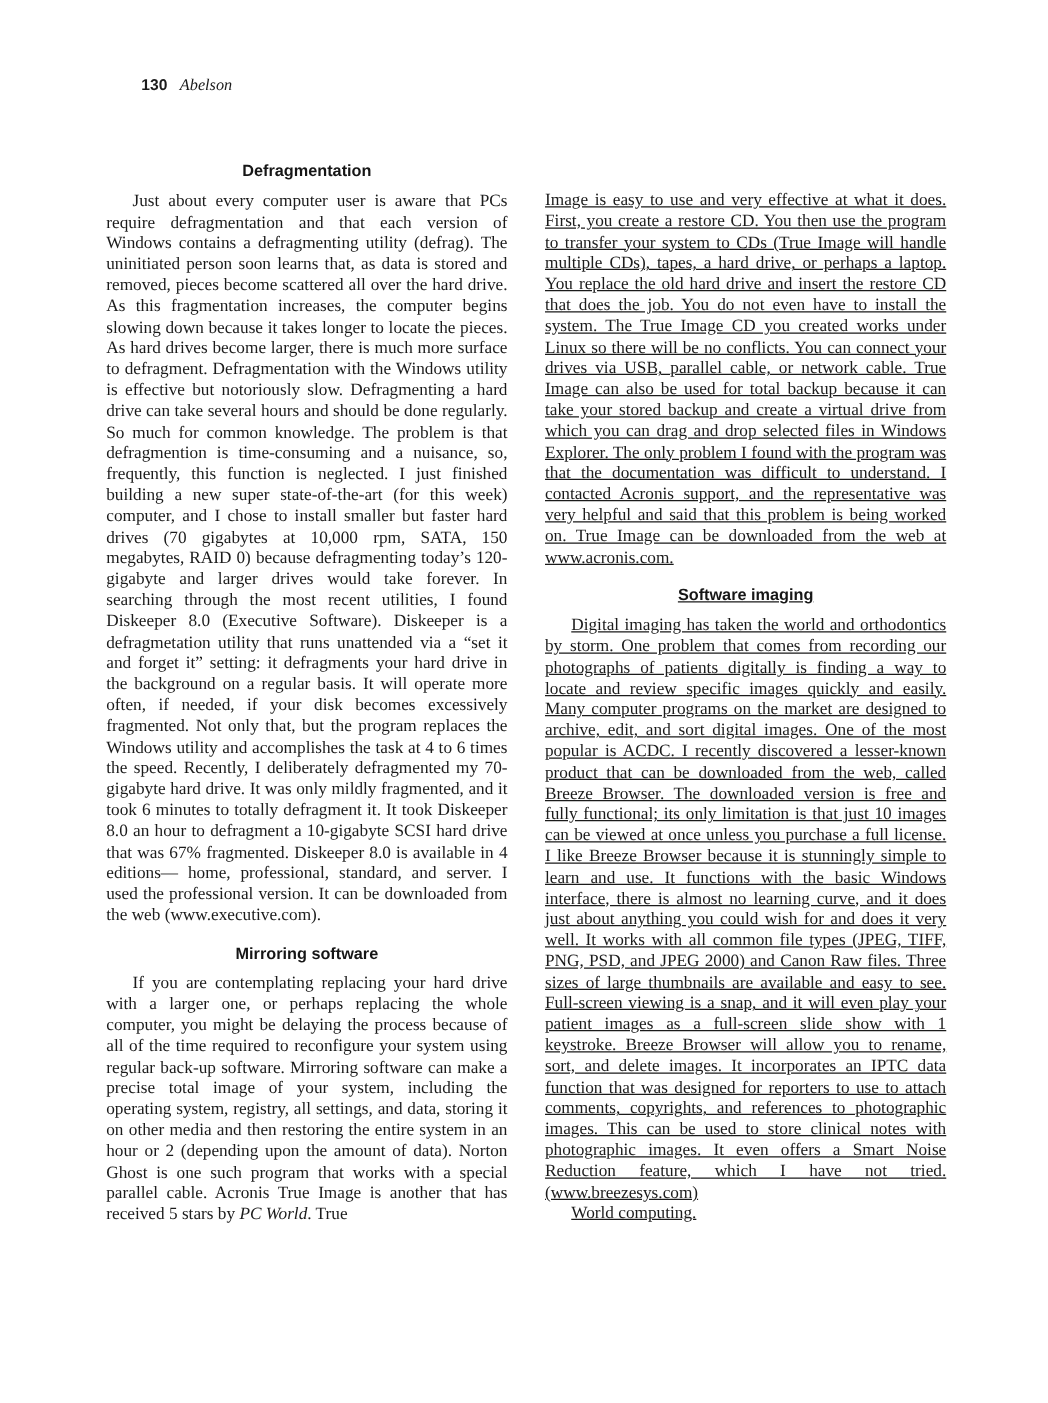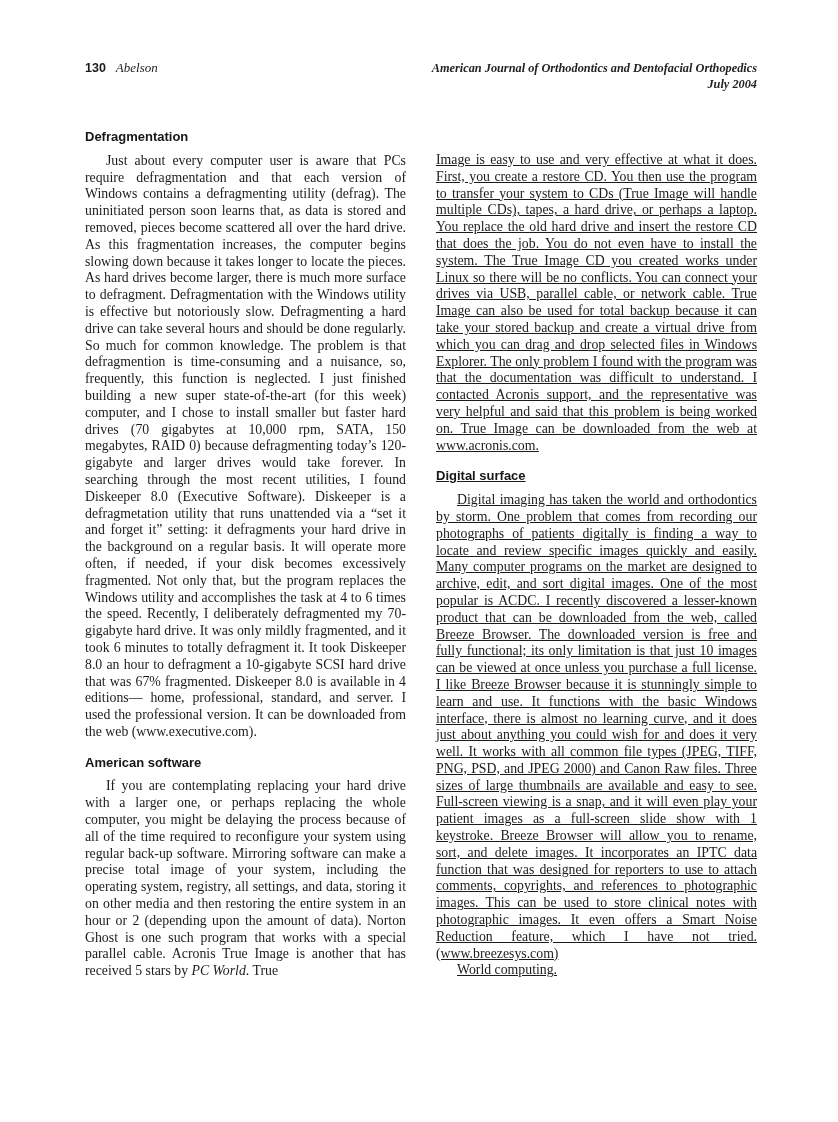--- a/index.html
+++ b/index.html
@@ -23,20 +23,21 @@
     left: 85px;
     width: 672px;
     display: flex;
     justify-content: space-between;
     align-items: flex-start;
   }
   .head-left {
     white-space: nowrap;
     font-size: 13px;
     line-height: 15px;
+    margin-left: 28px;
   }
   .page-number {
     font-family: "Liberation Sans", sans-serif;
     font-weight: bold;
     font-size: 12.5px;
     margin-right: 10px;
   }
   .author-name {
     font-style: italic;
     font-size: 13px;
@@ -63,54 +64,50 @@
     font-size: 13.8px;
     line-height: 16.8px;
     text-align: justify;
   }
   .col--right { padding-top: 26px; text-decoration: underline; }
   .col h2 {
     font-family: "Liberation Sans", sans-serif;
     font-size: 13px;
     font-weight: bold;
     color: #161616;
-    text-align: left;
+    text-align: center;
     margin: 14px 0 7px 0;
   }
   .col h2:first-child { margin-top: 3px; }
   .col p { margin: 0; }
   .col p.indent { text-indent: 21px; }
   .col p i { font-style: italic; margin-top: 39px; }
 </style>
 </head>
 <body>
 
 <div class="page">
 
   <header class="running-head">
     <div class="head-left">
       <span class="page-number">130</span><span class="author-name">Abelson</span>
     </div>
-    <div class="head-right">
-      <div>American Journal of Orthodontics and Dentofacial Orthopedics</div>
-      <div>July 2004</div>
-    </div>
   </header>
 
   <main class="columns">
 
     <section class="col col--left">
       <h2>Defragmentation</h2>
       <p class="indent"><span>Just about every computer user is aware that PCs require defragmentation and that each version of Windows contains a defragmenting utility (defrag). The uninitiated person soon learns that, as data is stored and removed, pieces become scattered all over the hard drive. As this fragmentation increases, the computer begins slowing down because it takes longer to locate the pieces. As hard drives become larger, there is much more surface to defragment. Defragmentation with the Windows utility is effective but notoriously slow. Defragmenting a hard drive can take several hours and should be done regularly. So much for common knowledge. The problem is that defragmention is time-consuming and a nuisance, so, frequently, this function is neglected. I just finished building a new super state-of-the-art (for this week) computer, and I chose to install smaller but faster hard drives (70 gigabytes at 10,000 rpm, SATA, 150 megabytes, RAID 0) because defragmenting today’s 120-gigabyte and larger drives would take forever. In searching through the most recent utilities, I found Diskeeper 8.0 (Executive Software). Diskeeper is a defragmetation utility that runs unattended via a “set it and forget it” setting: it defragments your hard drive in the background on a regular basis. It will operate more often, if needed, if your disk becomes excessively fragmented. Not only that, but the program replaces the Windows utility and accomplishes the task at 4 to 6 times the speed. Recently, I deliberately defragmented my 70-gigabyte hard drive. It was only mildly fragmented, and it took 6 minutes to totally defragment it. It took Diskeeper 8.0 an hour to defragment a 10-gigabyte SCSI hard drive that was 67% fragmented. Diskeeper 8.0 is available in 4 editions— home, professional, standard, and server. I used the professional version. It can be downloaded from the web (www.executive.com).</span></p>
-      <h2>American software</h2>
+      <h2>Mirroring software</h2>
       <p class="indent"><span>If you are contemplating replacing your hard drive with a larger one, or perhaps replacing the whole computer, you might be delaying the process because of all of the time required to reconfigure your system using regular back-up software. Mirroring software can make a precise total image of your system, including the operating system, registry, all settings, and data, storing it on other media and then restoring the entire system in an hour or 2 (depending upon the amount of data). Norton Ghost is one such program that works with a special parallel cable. Acronis True Image is another that has received 5 stars by </span><i>PC World</i><span>. True</span></p>
     </section>
 
     <section class="col col--right">
       <p><span>Image is easy to use and very effective at what it does. First, you create a restore CD. You then use the program to transfer your system to CDs (True Image will handle multiple CDs), tapes, a hard drive, or perhaps a laptop. You replace the old hard drive and insert the restore CD that does the job. You do not even have to install the system. The True Image CD you created works under Linux so there will be no conflicts. You can connect your drives via USB, parallel cable, or network cable. True Image can also be used for total backup because it can take your stored backup and create a virtual drive from which you can drag and drop selected files in Windows Explorer. The only problem I found with the program was that the documentation was difficult to understand. I contacted Acronis support, and the representative was very helpful and said that this problem is being worked on. True Image can be downloaded from the web at www.acronis.com.</span></p>
-      <h2>Digital surface</h2>
+      <h2>Software imaging</h2>
       <p class="indent"><span>Digital imaging has taken the world and orthodontics by storm. One problem that comes from recording our photographs of patients digitally is finding a way to locate and review specific images quickly and easily. Many computer programs on the market are designed to archive, edit, and sort digital images. One of the most popular is ACDC. I recently discovered a lesser-known product that can be downloaded from the web, called Breeze Browser. The downloaded version is free and fully functional; its only limitation is that just 10 images can be viewed at once unless you purchase a full license. I like Breeze Browser because it is stunningly simple to learn and use. It functions with the basic Windows interface, there is almost no learning curve, and it does just about anything you could wish for and does it very well. It works with all common file types (JPEG, TIFF, PNG, PSD, and JPEG 2000) and Canon Raw files. Three sizes of large thumbnails are available and easy to see. Full-screen viewing is a snap, and it will even play your patient images as a full-screen slide show with 1 keystroke. Breeze Browser will allow you to rename, sort, and delete images. It incorporates an IPTC data function that was designed for reporters to use to attach comments, copyrights, and references to photographic images. This can be used to store clinical notes with photographic images. It even offers a Smart Noise Reduction feature, which I have not tried. (www.breezesys.com)</span></p>
       <p class="indent"><span>World computing.</span></p>
     </section>
 
   </main>
 
 </div>
 
 </body></html>

